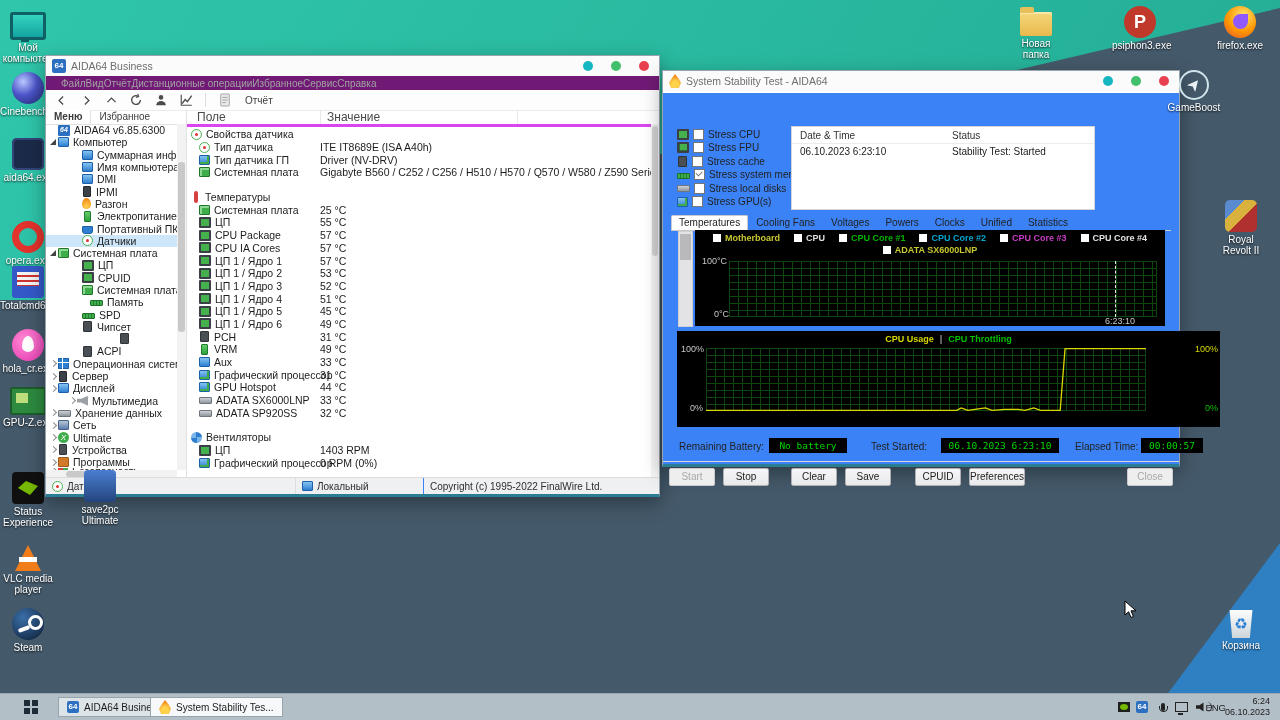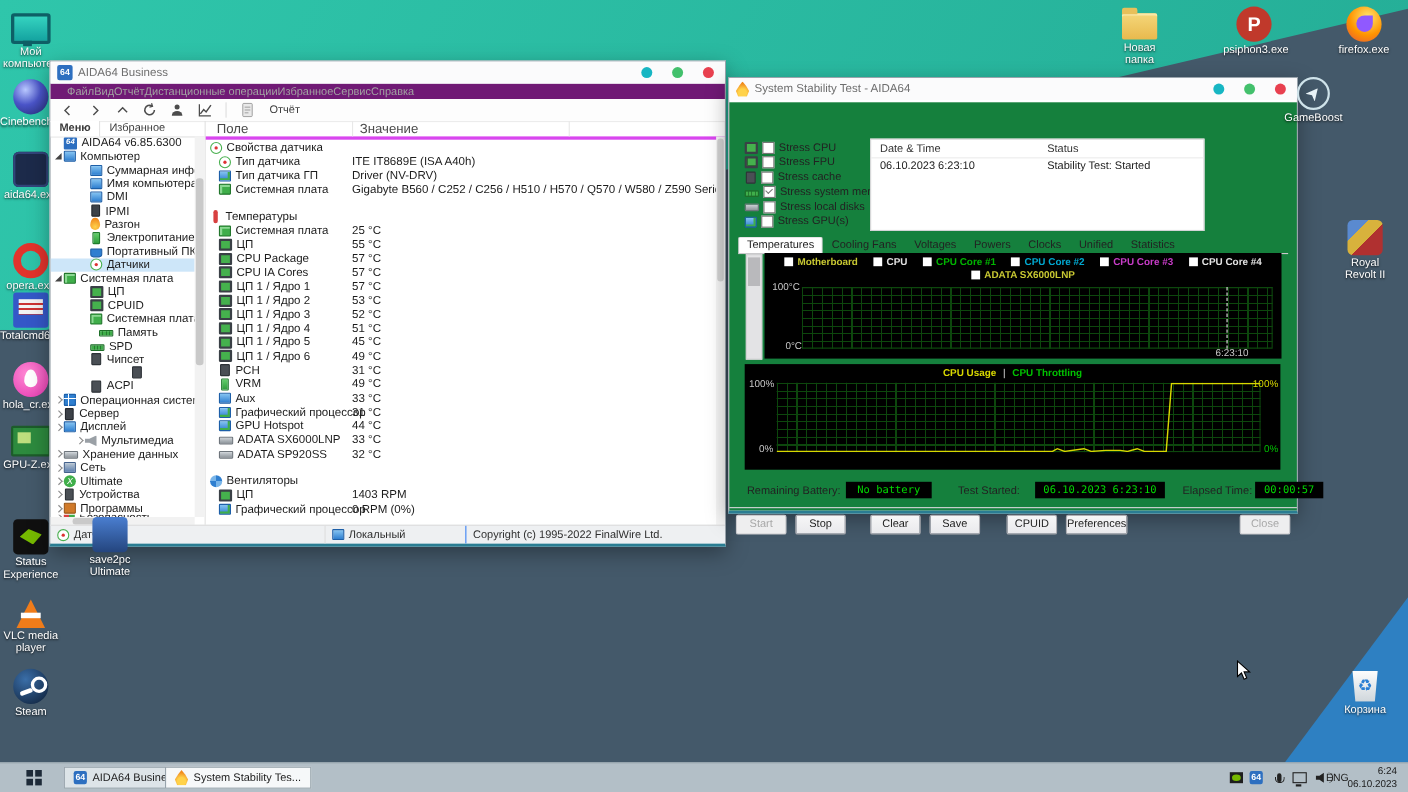--- a/index.html
+++ b/index.html
@@ -119,21 +119,21 @@
   .ti-hdd,.ti-disk{background:linear-gradient(#cdd2d7,#8f969c);border:1px solid #6e757c;height:7px;margin-top:1px;width:13px}
   .ti-dx{background:#3fae4a;border-radius:50%;width:11px;height:11px;color:#fff;font-size:8px;line-height:11px;text-align:center}
   .ti-dev{background:#4a4f55;border:1px solid #2e3338;width:8px;height:11px;margin:0 1px}
   .ti-prg{background:#d07a2a;border:1px solid #9c5a1c}
   .ti-shield{background:linear-gradient(90deg,#d94141 50%,#3fae4a 50%);border-radius:2px 2px 50% 50%;width:10px;height:11px}
   .ti-therm{background:#d84040;border-radius:3px;width:4px;height:12px;margin:0 3px}
   .ti-fan{background:conic-gradient(#2f7fd0 0 90deg,#79b5e9 90deg 180deg,#2f7fd0 180deg 270deg,#79b5e9 270deg);border-radius:50%;width:11px;height:11px}
   .ti-gauge{background:#fff;border:1.5px solid #49b04f;border-radius:50%;width:11px;height:11px}
   .ti-gauge::after{content:"";position:absolute;left:3px;top:3px;width:3px;height:3px;background:#d33;border-radius:50%}
   
-  #sst-body{position:absolute;inset:22px 0 0 0;background:#15803d}
+  #sst-body{position:absolute;inset:22px 0 0 0;background:#3b82f6}
   .cb{width:9px;height:9px;background:#fff;border:1px solid #767676;flex:none;box-sizing:content-box}
   .cb.checked::after{content:"";display:block;width:5px;height:2.5px;border-left:1.6px solid #7a7a7a;border-bottom:1.6px solid #7a7a7a;transform:rotate(-45deg);margin:1px 0 0 1px}
   .sst-check{position:absolute;display:flex;align-items:center;gap:4px;font-size:10px;color:#222}
   #sst-log{position:absolute;left:128px;top:33px;width:302px;height:82px;background:#fff;border:1px solid #d4d4d6;font-size:10px;color:#222}
   .loghead{display:flex;height:16px;align-items:center;border-bottom:1px solid #ececec;color:#333}
   .loghead .c1,.logrow .c1{width:148px;padding-left:8px}
   .loghead .c2,.logrow .c2{flex:1;padding-left:4px}
   .logrow{display:flex;height:15px;align-items:center}
   #sst-tabs{position:absolute;left:8px;right:8px;top:122px;height:15px;display:flex;border-bottom:1px solid #c9c9cb;font-size:10px;color:#222}
   .tab{padding:1px 7px 0;border:1px solid transparent;border-bottom:none}
@@ -738,21 +738,21 @@
           </span>
         </div>
       <div class="plot" style="left:34px;top:31px;width:428px;height:56px">
         <div class="dashline" style="left:386px;top:0;height:56px"></div>
       </div>
       <span class="glabel" style="left:7px;top:26px">100°C</span>
       <span class="glabel" style="left:19px;top:79px">0°C</span>
       <span class="glabel" style="right:30px;top:86px">6:23:10</span>
     </div>
 
-    <div class="gpanel" id="usage-panel" style="left:14px;top:238px;width:487px;height:96px">
+    <div class="gpanel" id="usage-panel" style="left:14px;top:238px;width:543px;height:96px">
       <div class="legend" style="top:3px">
         <span id="usage-t1" style="color: rgb(216, 216, 0);">CPU Usage</span>
         <span style="color:#9a9a9a;margin:0 -8px">|</span>
         <span id="usage-t2" style="color: rgb(0, 192, 0);">CPU Throttling</span>
       </div>
       <div class="plot" style="left:29px;top:17px;width:440px;height:63px">
         <svg id="usage-svg" width="100%" height="100%" viewBox="0 0 100 100" preserveAspectRatio="none" style="position:absolute;inset:0">
             <polyline points="0,99 57,99 58,95.08 59.5,99 63.5,95.08 65,99 68,97.53 71,97.53 72.5,99 74.5,95.08 76,99 80.5,99 81.6,1 100,1" fill="none" stroke="#d8d800" stroke-width="1.3" vector-effect="non-scaling-stroke"></polyline>
           </svg>
       </div>

